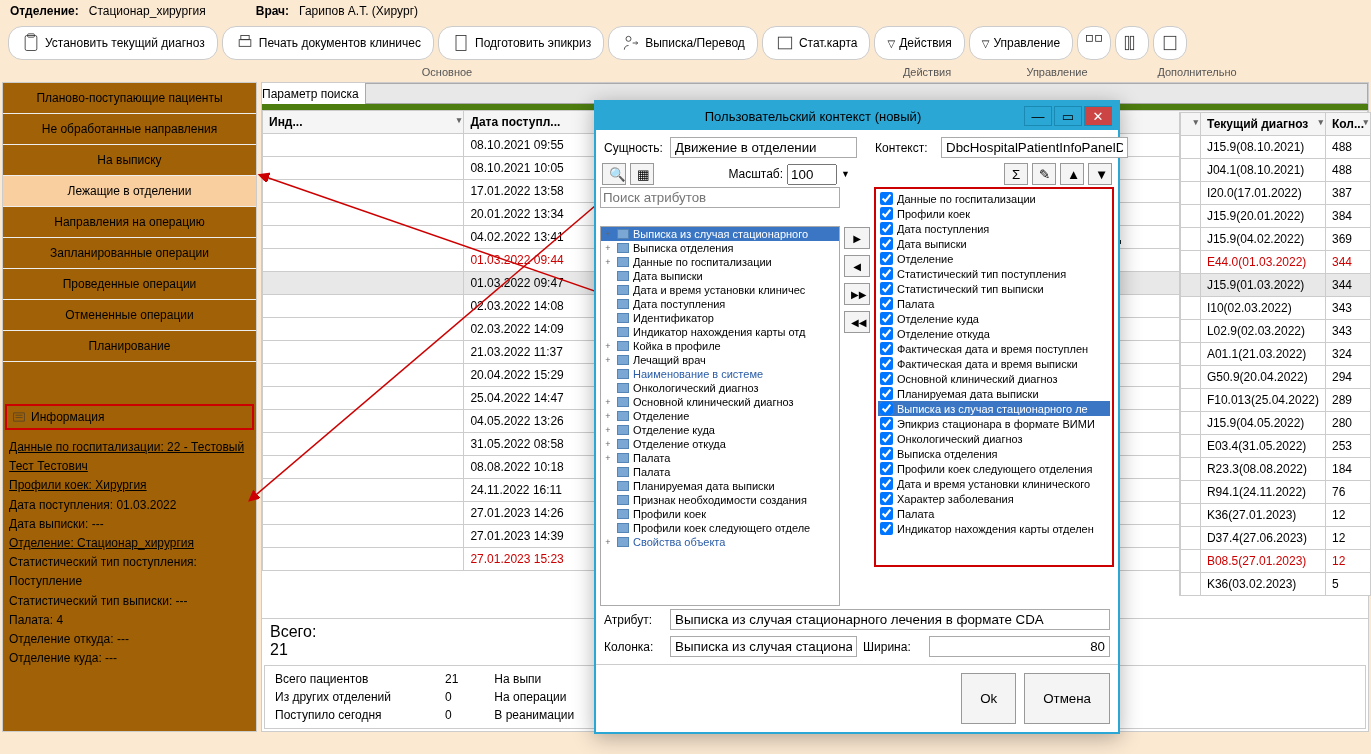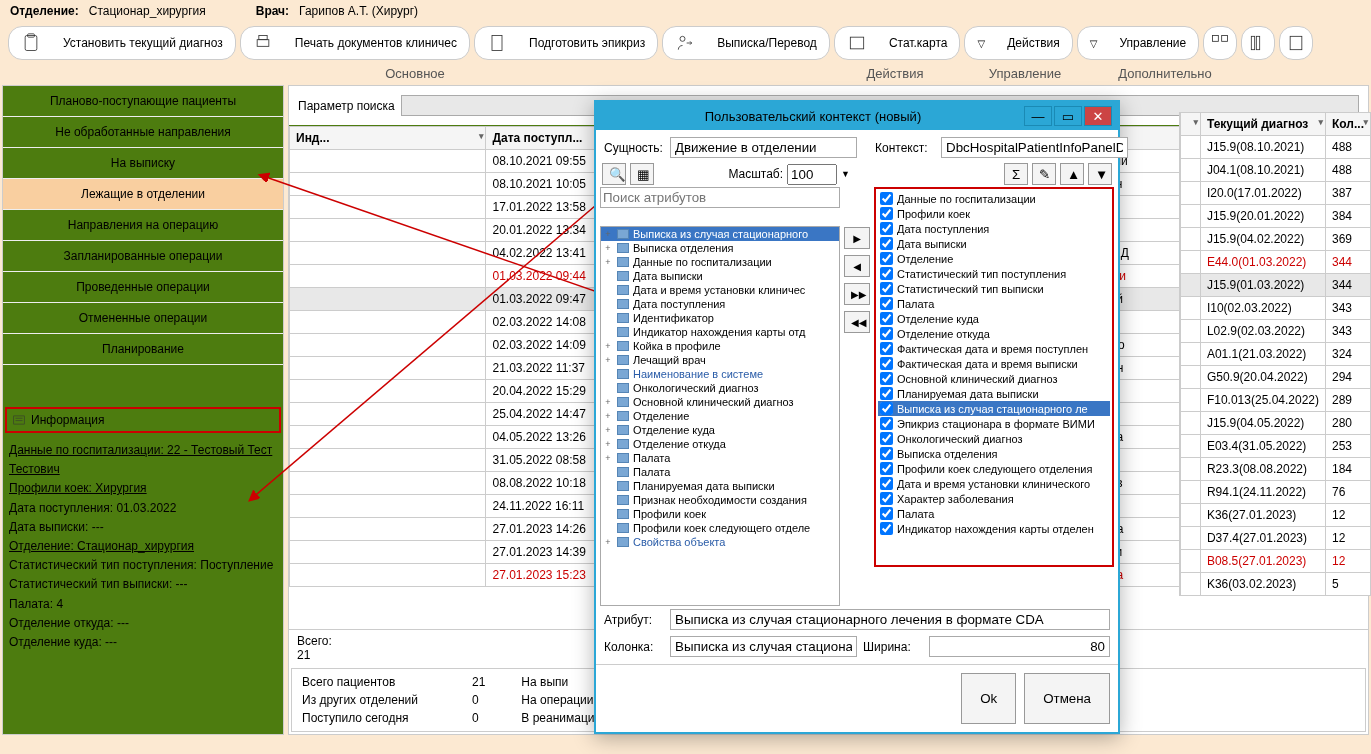--- a/index.html
+++ b/index.html
@@ -1,40 +1,40 @@
 <!DOCTYPE html>
 <html><head>
 <meta charset="utf-8">
 <style>
 * { box-sizing: border-box; font-family: Arial, sans-serif; }
 body { margin: 0; background: #fce9d2; font-size: 12px; overflow: hidden; width: 1371px; height: 754px; position: relative; }
 .header-row { display: flex; align-items: center; padding: 4px 10px; gap: 10px; }
 .header-row b { font-weight: bold; }
 .toolbar { display: flex; gap: 4px; padding: 4px 8px; flex-wrap: wrap; }
-.tb-btn { display: flex; align-items: center; gap: 22px; background: #fff; border: 1px solid #ccc; border-radius: 14px; padding: 6px 12px; cursor: pointer; }
+.tb-btn { display: flex; align-items: center; gap: 4px; background: #fff; border: 1px solid #ccc; border-radius: 14px; padding: 6px 12px; cursor: pointer; }
 .tb-btn svg { width: 20px; height: 20px; }
-.tb-group-labels { display: flex; font-size: 13px; color: #555; }
+.tb-group-labels { display: flex; font-size: 11px; color: #555; padding-left: 32px; }
 .tb-group-labels div { text-align: center; padding: 2px 0; }
 .main { display: flex; height: calc(100% - 100px); }
-.left-pane { width: 282px; background: #4d7c0f; border: 1px solid #ccc; margin: 2px; display: flex; flex-direction: column; }
+.left-pane { width: 255px; background: #a16207; border: 1px solid #ccc; margin: 2px; display: flex; flex-direction: column; }
 .nav-item { padding: 8px 4px; text-align: center; border-bottom: 1px solid #eee; cursor: pointer; }
 .nav-item.active { background: #f9cfa0; }
 .info-header { display: flex; align-items: center; gap: 4px; padding: 4px; border: 2px solid #c00; margin: 2px; }
 .info-body { padding: 6px; font-size: 12px; line-height: 1.6; }
 .info-body .u { text-decoration: underline; }
 .center-pane { flex: 1; background: #fff; margin: 2px; border: 1px solid #ccc; display: flex; flex-direction: column; position: relative; }
-.search-row { display: flex; align-items: center; padding: 9px; gap: 6px; border-bottom: 1px solid #4d7c0f; }
+.search-row { display: flex; align-items: center; padding: 0; gap: 6px; border-bottom: 6px solid #4d7c0f; }
 .search-row input { flex: 1; border: 1px solid #aaa; padding: 2px; background: #e8e8e8; }
 table { border-collapse: collapse; width: 100%; }
 th, td { border: 1px solid #ccc; padding: 4px 6px; text-align: left; font-size: 12px; white-space: nowrap; overflow: hidden; }
 th { background: #f5f5f5; position: relative; }
 th .ddi { position: absolute; right: 2px; top: 4px; font-size: 9px; color: #666; }
 tr.red td { color: #c00; }
 tr.sel td { background: #e8e8e8; }
-.totals { padding: 4px 8px; border-top: 1px solid #ccc; font-size: 12px; }
+.totals { padding: 4px 8px; border-top: 1px solid #ccc; font-size: 16px; }
 .stats { display: flex; gap: 36px; padding: 6px 10px; background: #fff; margin: 2px; border: 1px solid #ccc; font-size: 12px; }
 .stats-col { display: flex; flex-direction: column; gap: 4px; }
 .stats-col div { display: flex; gap: 20px; }
 .stats-col span.lbl { min-width: 150px; }
 
 .dialog { position: absolute; left: 594px; top: 100px; width: 526px; background: #fff; border: 2px solid #2ba7d6; box-shadow: 0 4px 20px rgba(0,0,0,0.3); z-index: 100; }
 .dlg-title { background: #2ba7d6; color: #000; display: flex; align-items: center; padding: 4px 6px; font-size: 13px; }
 .dlg-title .t { flex: 1; text-align: center; }
 .dlg-title .wbtns { display: flex; gap: 2px; }
 .dlg-title .wbtn { width: 28px; height: 20px; background: #2ba7d6; border: 1px solid #1a8ab5; display: flex; align-items: center; justify-content: center; cursor: pointer; }
@@ -447,21 +447,21 @@
           <td>R94.1(24.11.2022)</td>
           <td>76</td>
         </tr>
         <tr>
           <td></td>
           <td>K36(27.01.2023)</td>
           <td>12</td>
         </tr>
         <tr>
           <td></td>
-          <td>D37.4(27.01.2023)</td>
+          <td>D37.4(27.06.2023)</td>
           <td>12</td>
         </tr>
         <tr class="red">
           <td></td>
           <td>B08.5(27.01.2023)</td>
           <td>12</td>
         </tr>
         <tr>
           <td></td>
           <td>K36(03.02.2023)</td>

